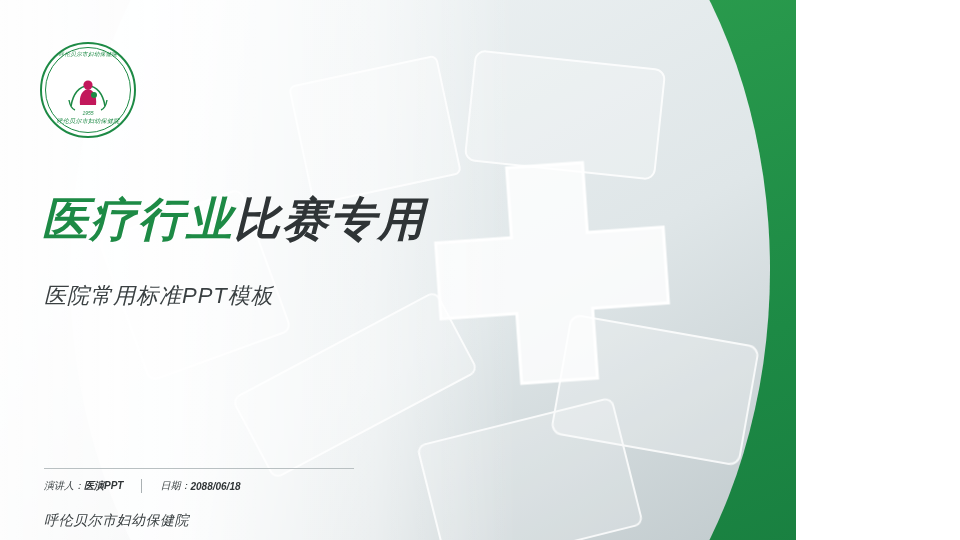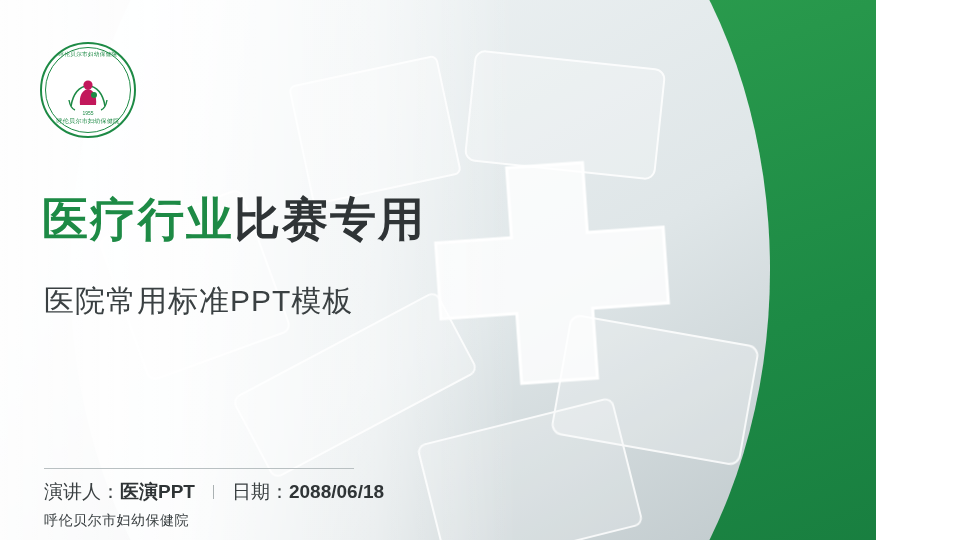--- a/index.html
+++ b/index.html
@@ -9,24 +9,25 @@
   body {
     width: 960px;
     height: 540px;
     overflow: hidden;
     font-family: "Liberation Sans", sans-serif;
     background: #ffffff;
   }
 
   .slide {
     position: relative;
-    width: 876px;
+    width: 796px;
     height: 540px;
     overflow: hidden;
     background: #e5e5e5;
+    font-style: italic;
   }
 
   
   .bg-photo {
     position: absolute;
     inset: 0;
     background:
       radial-gradient(ellipse at 58% 46%, #f4f7f8 0%, #e6eced 26%, #d7dfe1 48%, #c3ccd0 70%, #aab4b8 100%);
   }
   .bg-photo::after {
@@ -185,42 +186,42 @@
     line-height: 1;
     white-space: nowrap;
   }
   .title-main .seg-green { color: #1d8a45; }
   .title-main .seg-dark  { color: #2f3436; }
 
   .title-sub {
     position: absolute;
     left: 44px;
     top: 281px;
-    font-size: 30px;
+    font-size: 22px;
     color: #3a4042;
     letter-spacing: 1px;
     white-space: nowrap;
   }
 
   
   .footer-rule {
     position: absolute;
     left: 44px;
     top: 468px;
     width: 310px;
     height: 1px;
     background: #b9c0c2;
   }
   .footer-line {
     position: absolute;
     left: 44px;
     top: 479px;
     display: flex;
     align-items: center;
-    font-size: 19px;
+    font-size: 10px;
     color: #3a4042;
     white-space: nowrap;
   }
   .footer-line .label { color: #3a4042; }
   .footer-line .value { font-weight: bold; color: #2f3436; }
   .footer-sep {
     display: inline-block;
     width: 1px;
     height: 14px;
     background: #aab1b3;

